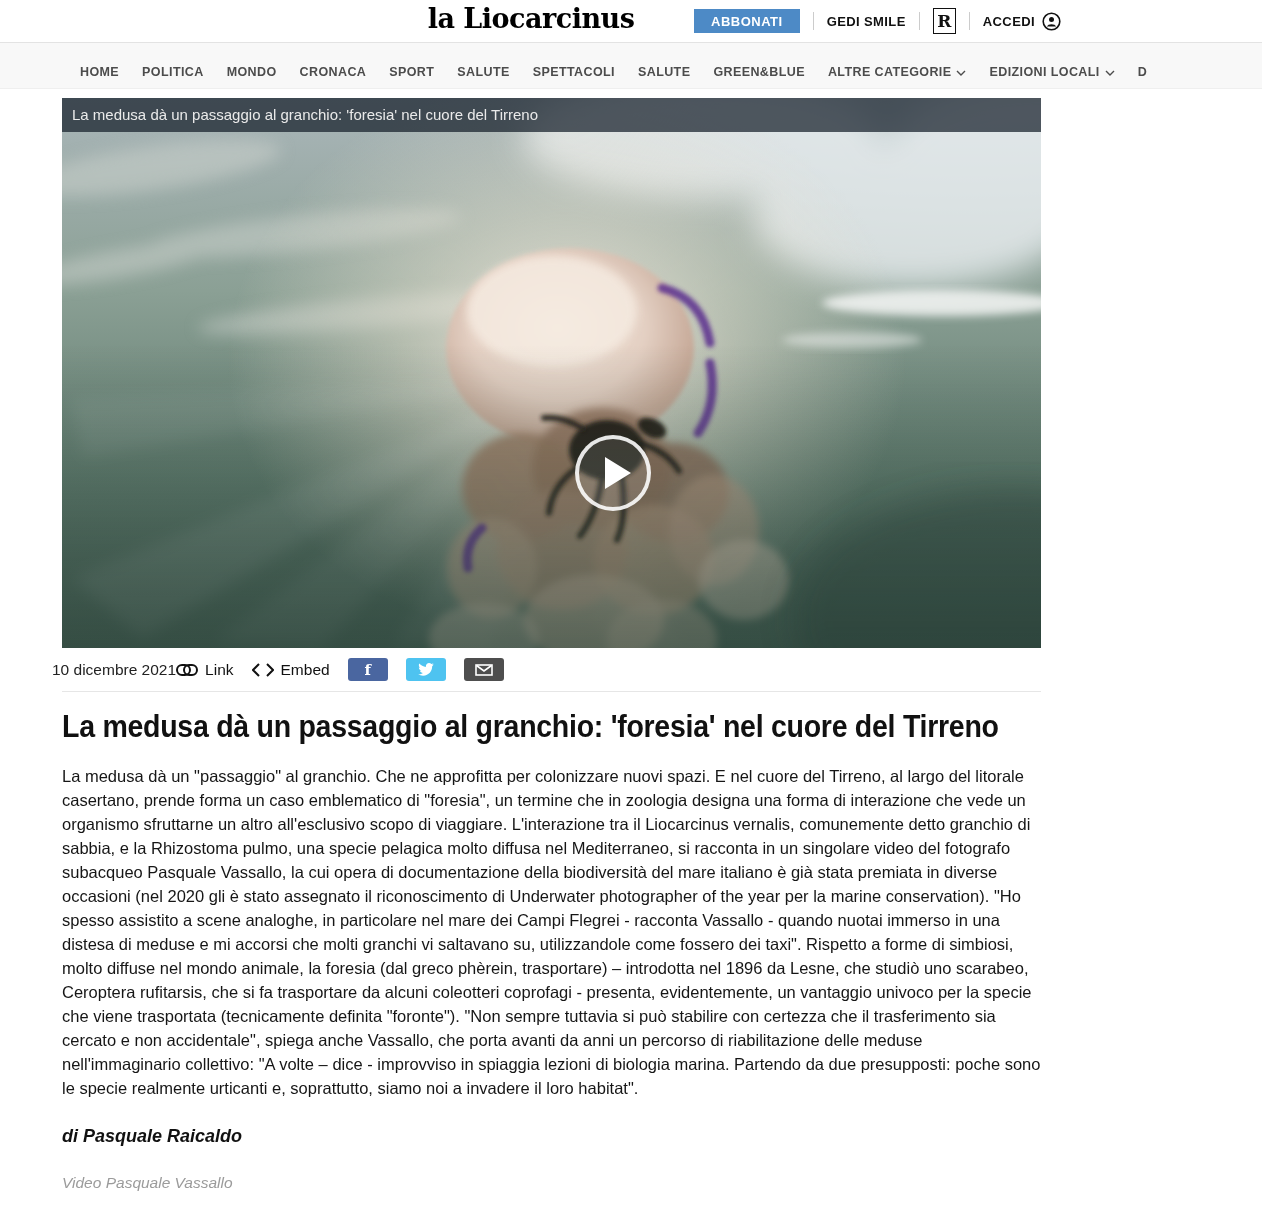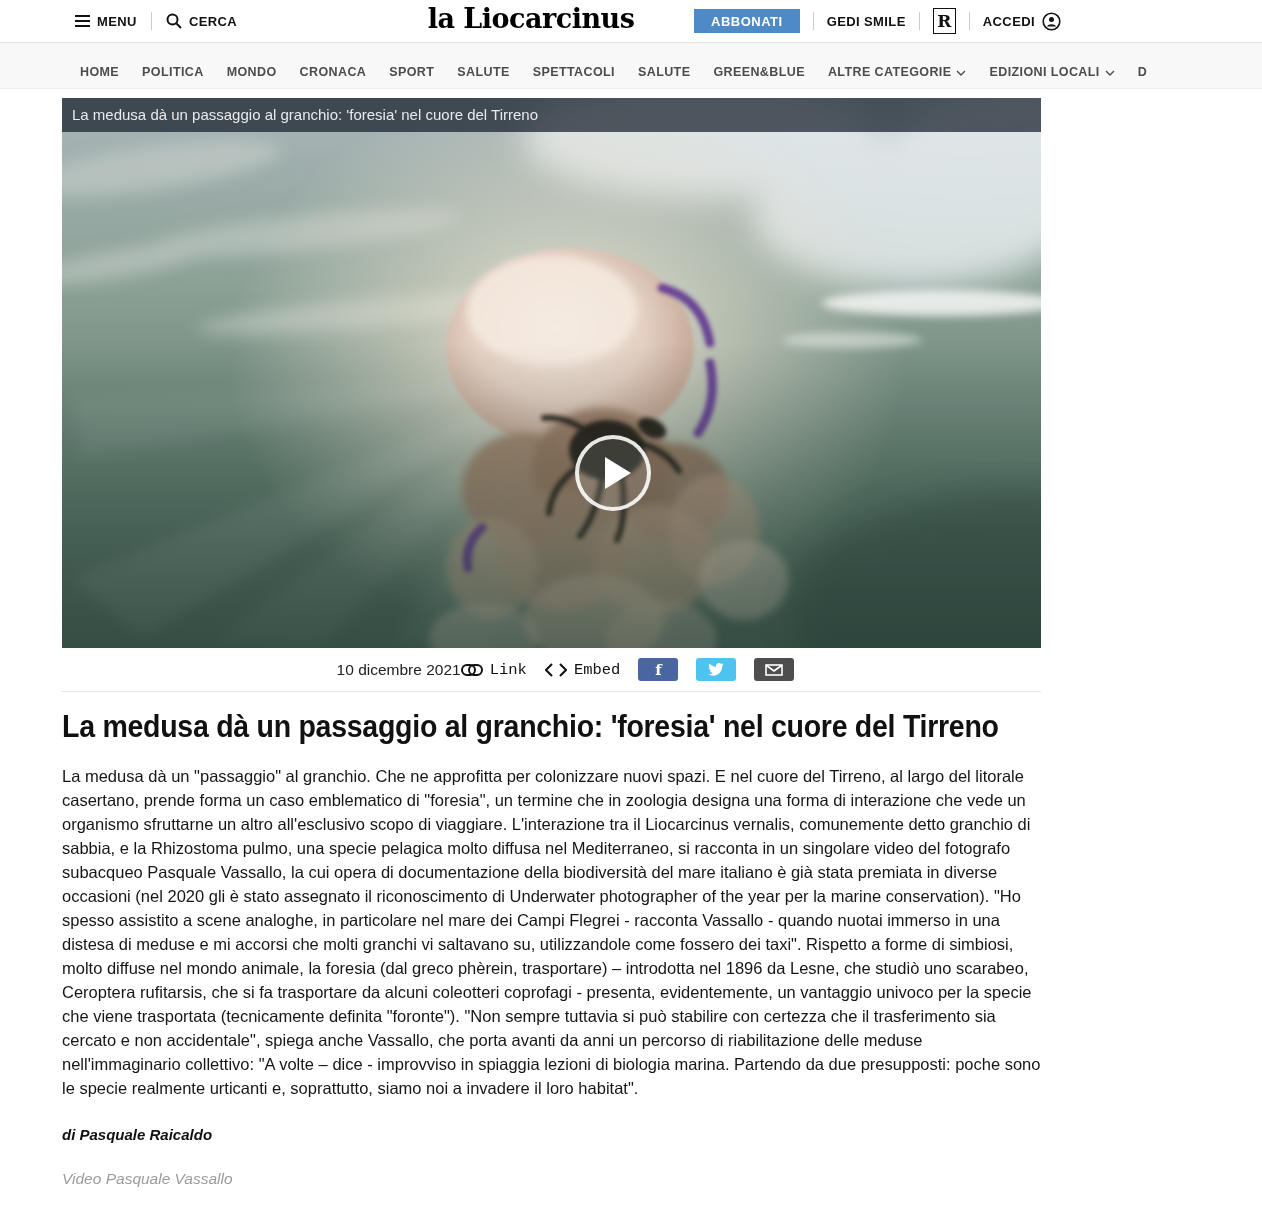--- a/index.html
+++ b/index.html
@@ -74,28 +74,28 @@
     border:4px solid rgba(255,255,255,.88); border-radius:50%;
     background:rgba(255,255,255,.10); z-index:2; cursor:pointer;
   }
   .play .tri {
     position:absolute; left:26px; top:18px; width:0; height:0;
     border-top:16px solid transparent; border-bottom:16px solid transparent;
     border-left:26px solid #fff;
   }
   
   .share-row {
-    width:979px; margin-left:76px; height:43px;
-    display:flex; align-items:center; justify-content:center;
+    width:979px; margin-left:52px; height:43px;
+    display:flex; align-items:center; justify-content:flex-start;
   }
   .share-date { font-size:15.5px; color:#222; }
   .share-tools { display:flex; align-items:center; gap:18px; }
   .tool-btn {
     display:flex; align-items:center; gap:7px; cursor:pointer;
-    font-size:15.5px; color:#111; background:none; border:none; font-family:Liberation Mono, monospace;
+    font-size:15.5px; color:#111; background:none; border:none; font-family:Liberation Sans, sans-serif;
   }
   .sq-btn {
     width:40px; height:23px; border:none; border-radius:3px; cursor:pointer;
     display:flex; align-items:center; justify-content:center; color:#fff;
   }
   .sq-btn.fb { background:#4a66a0; font-family:"DejaVu Serif", serif;
     font-weight:bold; font-size:15px; }
   .sq-btn.tw { background:#4ec3f0; }
   .sq-btn.mail { background:#4e4e4e; }
   .rule { width:979px; margin-left:62px; border:none; border-top:1px solid #e6e6e6; }
@@ -104,51 +104,31 @@
     margin:17px 0 0 62px; white-space:nowrap; font-size:31px; font-weight:bold;
     color:#111; letter-spacing:-0.3px; transform:scaleX(.92);
     transform-origin:left center; width:1064px;
   }
   .body-text {
     width:979px; margin:19px 0 0 62px; font-size:16.5px; line-height:24px;
     color:#161616;
   }
   .body-text .it { }
   .byline {
-    margin:26px 0 0 62px; font-size:15px; font-weight:bold; font-style:italic;
+    margin:26px 0 0 62px; font-size:18px; font-weight:bold; font-style:italic;
     color:#111;
   }
   .credit {
     margin:27px 0 0 62px; font-size:15.5px; font-style:italic; color:#9b9b9b;
   }
 </style>
 </head>
 <body>
 
 <header class="topbar">
-  <div class="topbar-left">
-    <button class="tb-btn">
-      <span class="hamburger">
-          <span></span>
-          <span></span>
-          <span></span>
-        </span>
-      <span>MENU</span>
-    </button>
-    <span class="vdiv"></span>
-    <button class="tb-btn">
-      <span style="display:flex">
-        <svg width="16" height="16" viewBox="0 0 16 16">
-            <circle cx="6.5" cy="6.5" r="5" fill="none" stroke="#111" stroke-width="2"></circle>
-            <line x1="10.5" y1="10.5" x2="15" y2="15" stroke="#111" stroke-width="2"></line>
-          </svg>
-      </span>
-      <span>CERCA</span>
-    </button>
-  </div>
 
   <div class="logo">la Liocarcinus</div>
 
   <div class="topbar-right">
     <button class="subscribe">ABBONATI</button>
     <span class="vdiv"></span>
     <button class="tb-btn">GEDI SMILE</button>
     <span class="vdiv"></span>
     <span class="r-badge">R</span>
     <span class="vdiv"></span>

